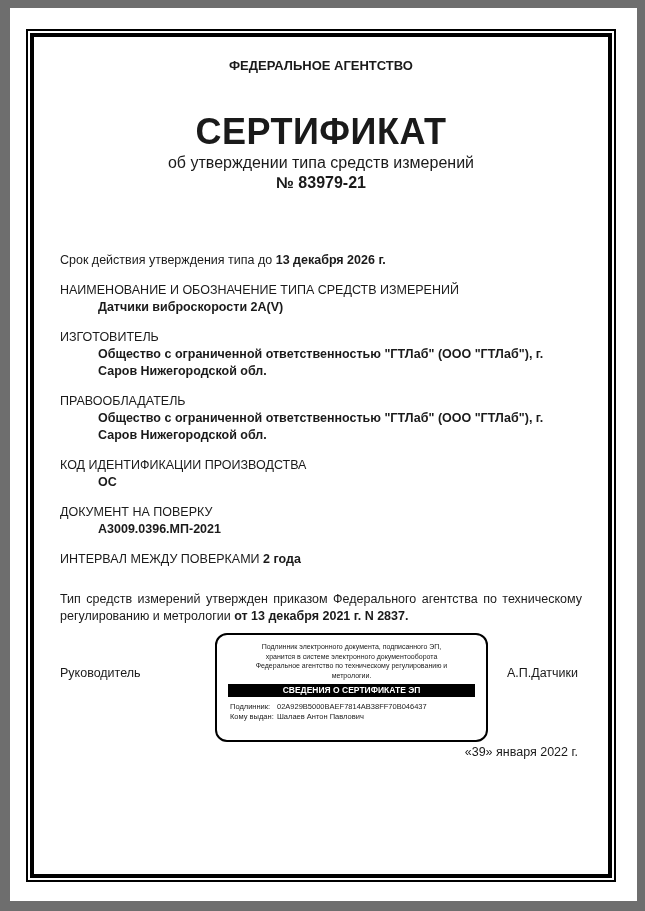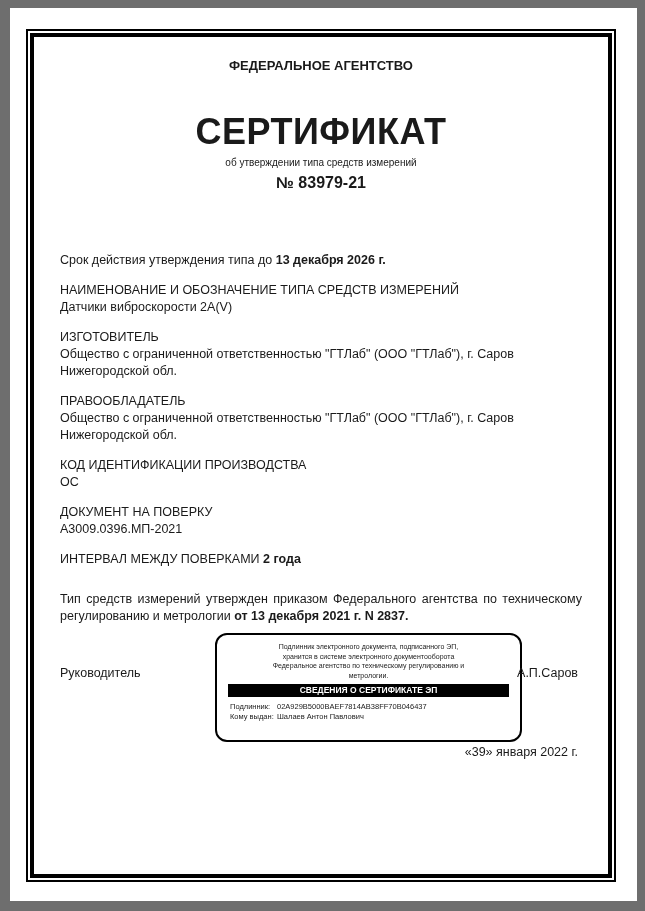--- a/index.html
+++ b/index.html
@@ -27,32 +27,32 @@
     position:absolute; inset:2px;
     border:4px solid var(--border);
   }
   .content{
     position:absolute; inset:0;
     padding:10px 26px 0 26px;
     font-size:12.5px; line-height:17px;
   }
   .agency{ text-align:center; font-weight:bold; font-size:13px; line-height:19px; margin-top:9px;}
   .title{ text-align:center; font-weight:bold; font-size:36px; line-height:34px; letter-spacing:.5px; margin-top:40px;}
-  .subtitle{ text-align:center; font-size:10px; line-height:18px; margin-top:5px;}
+  .subtitle{ text-align:center; font-size:16px; line-height:18px; margin-top:5px;}
   .cert-number{ text-align:center; font-weight:bold; font-size:16px; line-height:18px; margin-top:2px;}
   .validity{ margin-top:60px;}
   .field{ margin-top:13px;}
-  .field-value{ font-weight:normal;}
+  .field-value{ font-weight:bold;margin-left:38px;}
   b{ font-weight:bold;}
   .order{ margin-top:23px; text-align:justify; text-align-last:left;}
   .sig-row{ position:relative; margin-top:8px; height:110px;}
   .sig-role{ position:absolute; left:0; top:32px;}
   .sig-name{ position:absolute; right:4px; top:32px;}
   .stamp{
-    position:absolute; left:155px; top:0; width:307px; height:109px;
+    position:absolute; left:155px; top:0; width:273px; height:109px;
     border:2.5px solid var(--border); border-radius:12px;
     background:var(--page);
     padding:7px 9px 5px 9px;
   }
   .stamp-intro{ text-align:center; font-size:7px; line-height:9.5px;}
   .stamp-bar{
     margin:4px 2px 5px 2px; background:var(--stamp_bar_bg); color:var(--stamp_bar_text);
     text-align:center; font-weight:bold; font-size:8.5px; line-height:13px;
   }
   .stamp-rows{ font-size:7.5px; line-height:10px; padding-left:4px;}
@@ -118,21 +118,21 @@
               <div>Федеральное агентство по техническому регулированию и</div>
               <div>метрологии.</div>
             </div>
             <div class="stamp-bar">СВЕДЕНИЯ О СЕРТИФИКАТЕ ЭП</div>
             <div class="stamp-rows">
               <div><span class="stamp-label">Подлинник:</span><span>02A929B5000BAEF7814AB38FF70B046437</span></div>
               <div><span class="stamp-label">Кому выдан:</span><span>Шалаев Антон Павлович</span></div>
             </div>
           </div>
 
-          <div class="sig-name">А.П.Саров</div>
+          <div class="sig-name">А.П.Датчики</div>
         </div>
 
         <div class="doc-date">«39» января 2022 г.</div>
 
       </div>
     </div>
   </div>
 </div>
 
 </body></html>

